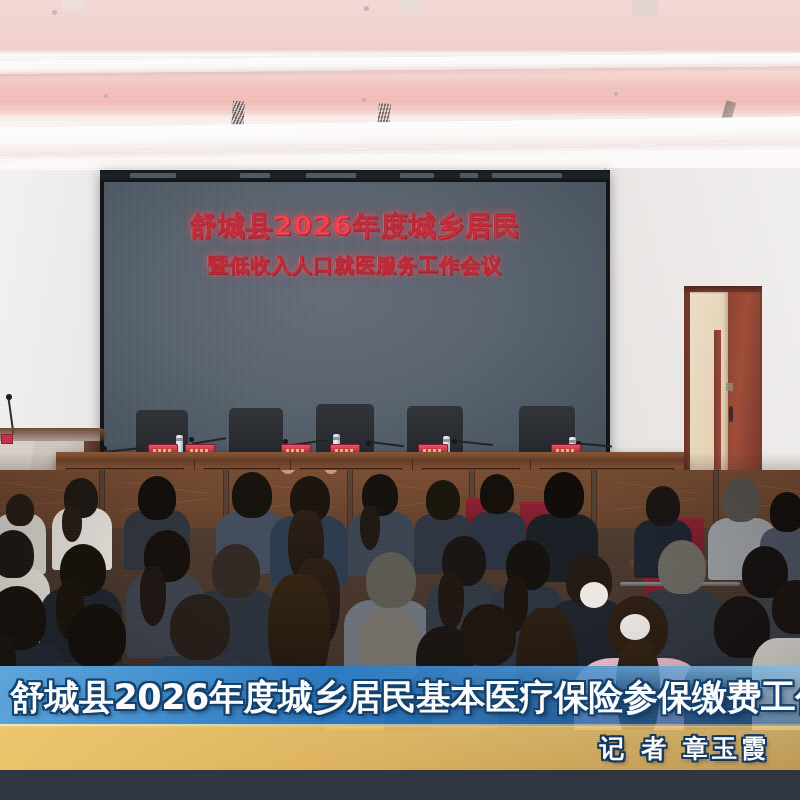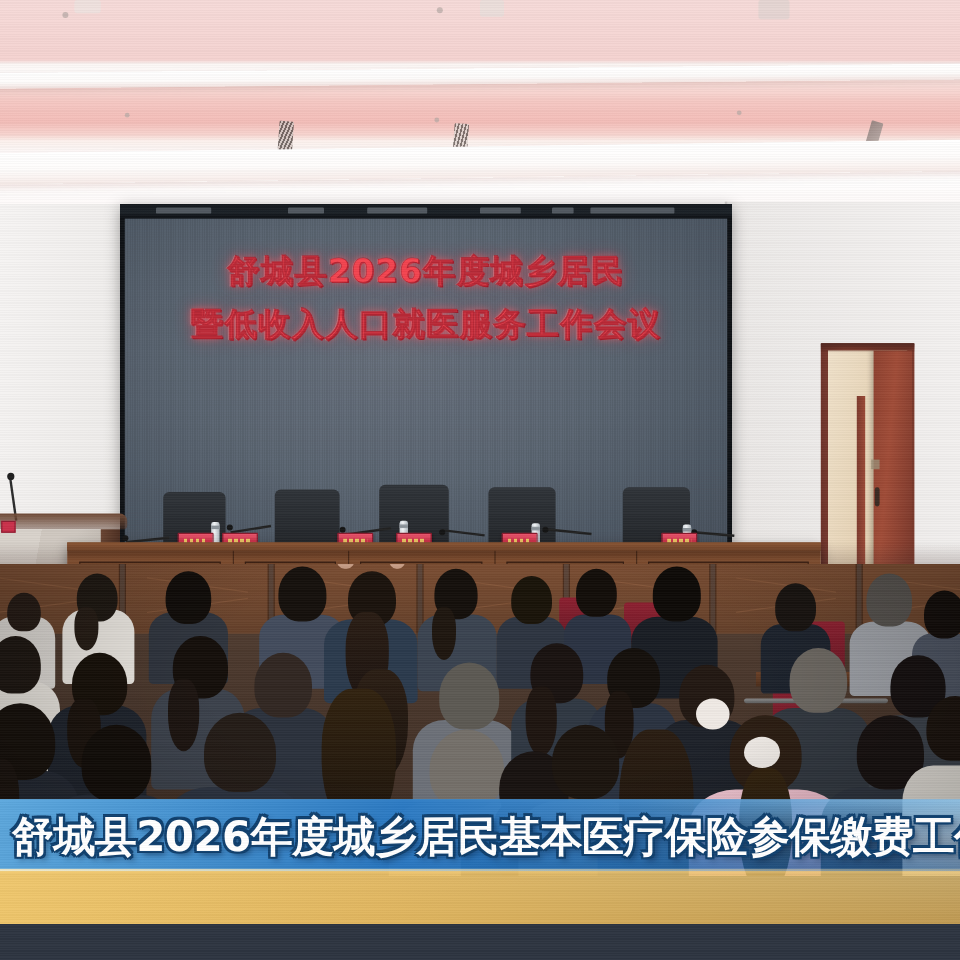--- a/index.html
+++ b/index.html
@@ -105,21 +105,21 @@
     color:#f2434f;
     text-shadow:
        0 0 6px rgba(255,90,100,.75),
        0 0 14px rgba(245,60,80,.45),
        1px 1px 0 #8d1220,
       -1px 0 0 rgba(255,160,165,.45);
     -webkit-text-stroke:0.6px rgba(140,20,35,.55);
   }
   .s1{ font-size:27px; margin-bottom:8px; }
   .s2{ font-size:27px; margin-bottom:8px; }
-  .s3{ font-size:27px; margin-bottom:26px; }
+  .s3{ font-size:20px; margin-bottom:26px; }
   .s-date{ font-size:20px; font-weight:700;
     font-family:"DejaVu Sans","Liberation Sans",sans-serif;
     color:#f04a57;
     text-shadow:0 0 6px rgba(255,95,105,.7),1px 1px 0 #8d1220;}
   .podium-top{ position:absolute; left:-10px; top:428px; width:116px; height:13px;
     background:linear-gradient(180deg,#6f4a36,#56342572);
     border-radius:0 6px 3px 0;}
   .podium-body{ position:absolute; left:0px; top:441px; width:96px; height:72px;
     background:linear-gradient(100deg,#d8d2cb 0 32%, #cfc8c0 32% 60%, #b9b1a9 100%);}
   .podium-edge{position:absolute;left:84px;top:441px;width:16px;height:72px;
@@ -565,16 +565,17 @@
       <div class="hd" style="left:6px;top:6px;width:48px;height:54px;background:#1a120d;"></div>
     </div>
 
     <div class="aud-vignette"></div>
   </div>
 
   <div class="lt-blue"></div>
   <div class="lt-gold-top"></div>
   <div class="lt-gold"></div>
   <div class="lt-headline">舒城县2026年度城乡居民基本医疗保险参保缴费工作动员会召开</div>
+  <div class="lt-reporter">记 者  章玉霞</div>
   <div class="lt-bottomstrip"></div>
 
   <div class="grain"></div>
 </div>
 
 </body></html>

